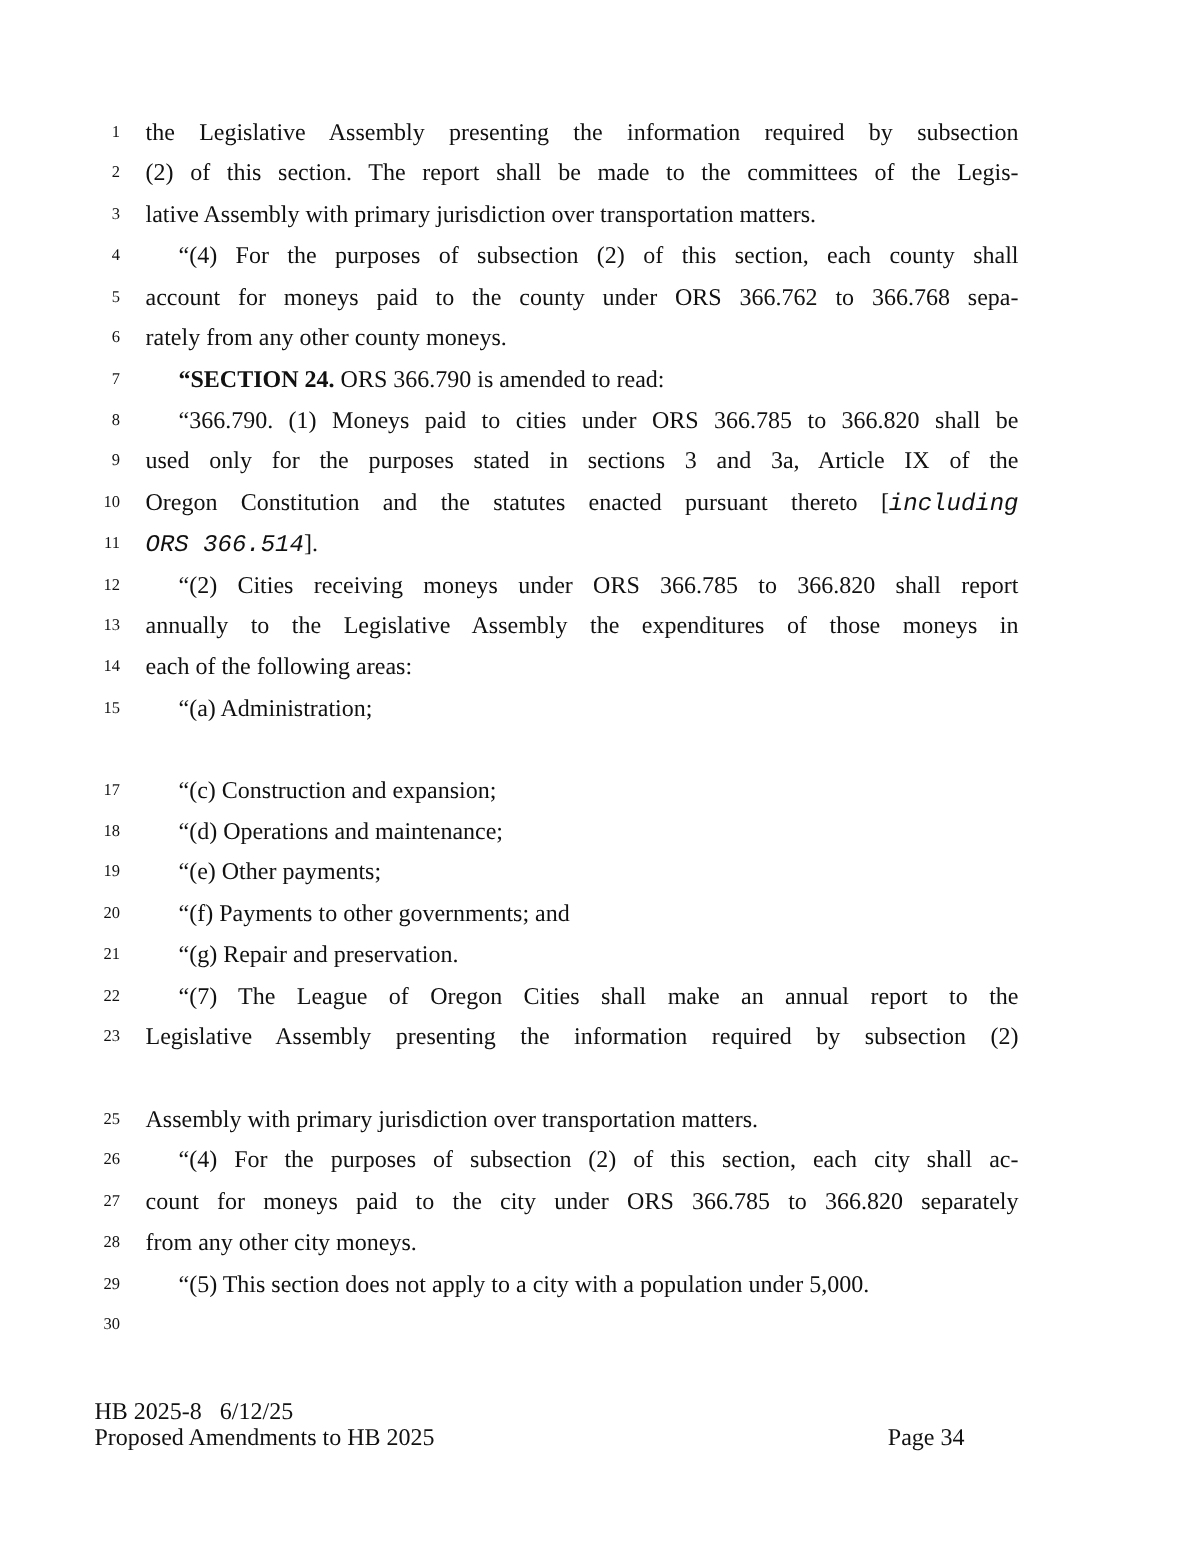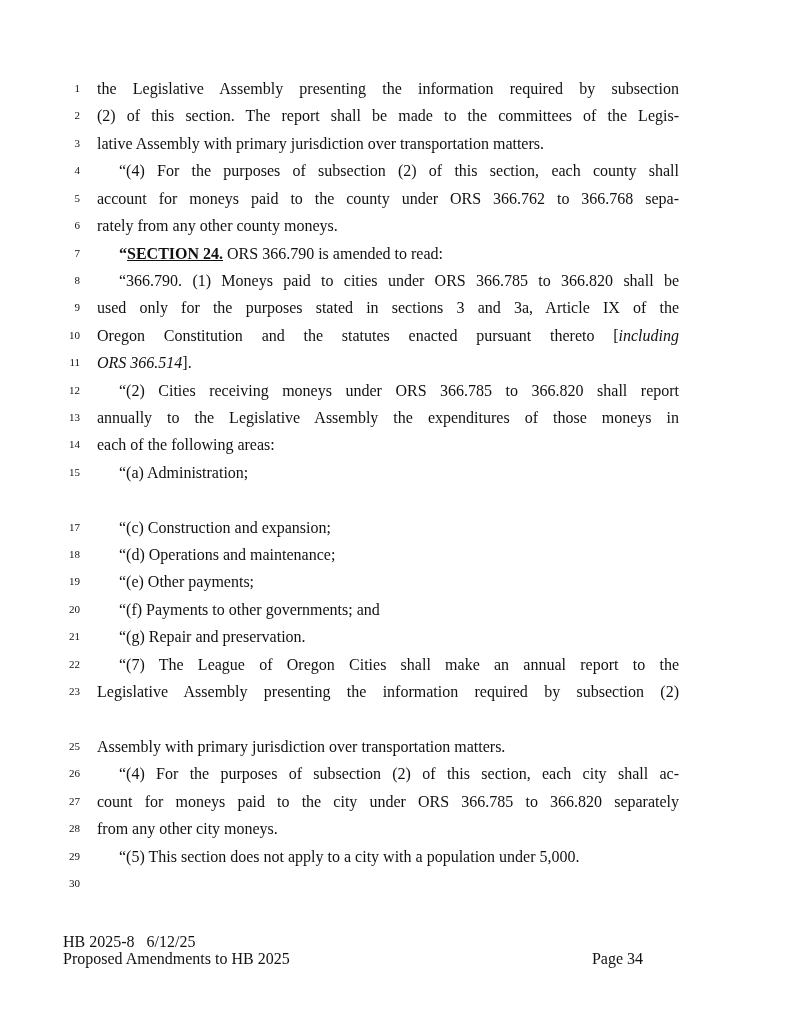--- a/index.html
+++ b/index.html
@@ -6,23 +6,23 @@
   body { width:800px; height:1035px; position:relative; overflow:hidden;
          font-family:"DejaVu Serif", "Liberation Serif", serif; color:#111; }
   .page { position:absolute; left:0; top:0; width:800px; height:1035px; }
   .line { position:absolute; left:0; width:800px; height:27px; }
   .ln { position:absolute; left:50px; width:30px; text-align:right;
         font-family:"Liberation Serif", serif; font-size:11px; line-height:27px; color:#111; }
   .txt { position:absolute; left:97px; width:582px; font-family:"Liberation Serif", serif;
          font-size:16px; line-height:27px; white-space:nowrap; }
   .txt.just { text-align:justify; text-align-last:justify; }
   .txt.ind { padding-left:22px; width:560px; }
-  .sec { font-weight:bold; text-decoration:underline; }
+  .sec { font-weight:bold; }
   .q { font-weight:bold; }
-  .it { font-style:italic; }
+  .it { font-style:italic;font-family:Liberation Mono, monospace; }
   .footer { position:absolute; left:63px; top:933px; width:580px;
             font-family:Liberation Serif, serif; font-size:16px; line-height:17px; }
   .footer .right { position:absolute; right:0; top:17px; }
 </style>
 </head>
 <body>
 
 <div class="page">
 
   <div class="line" style="top:75px">

